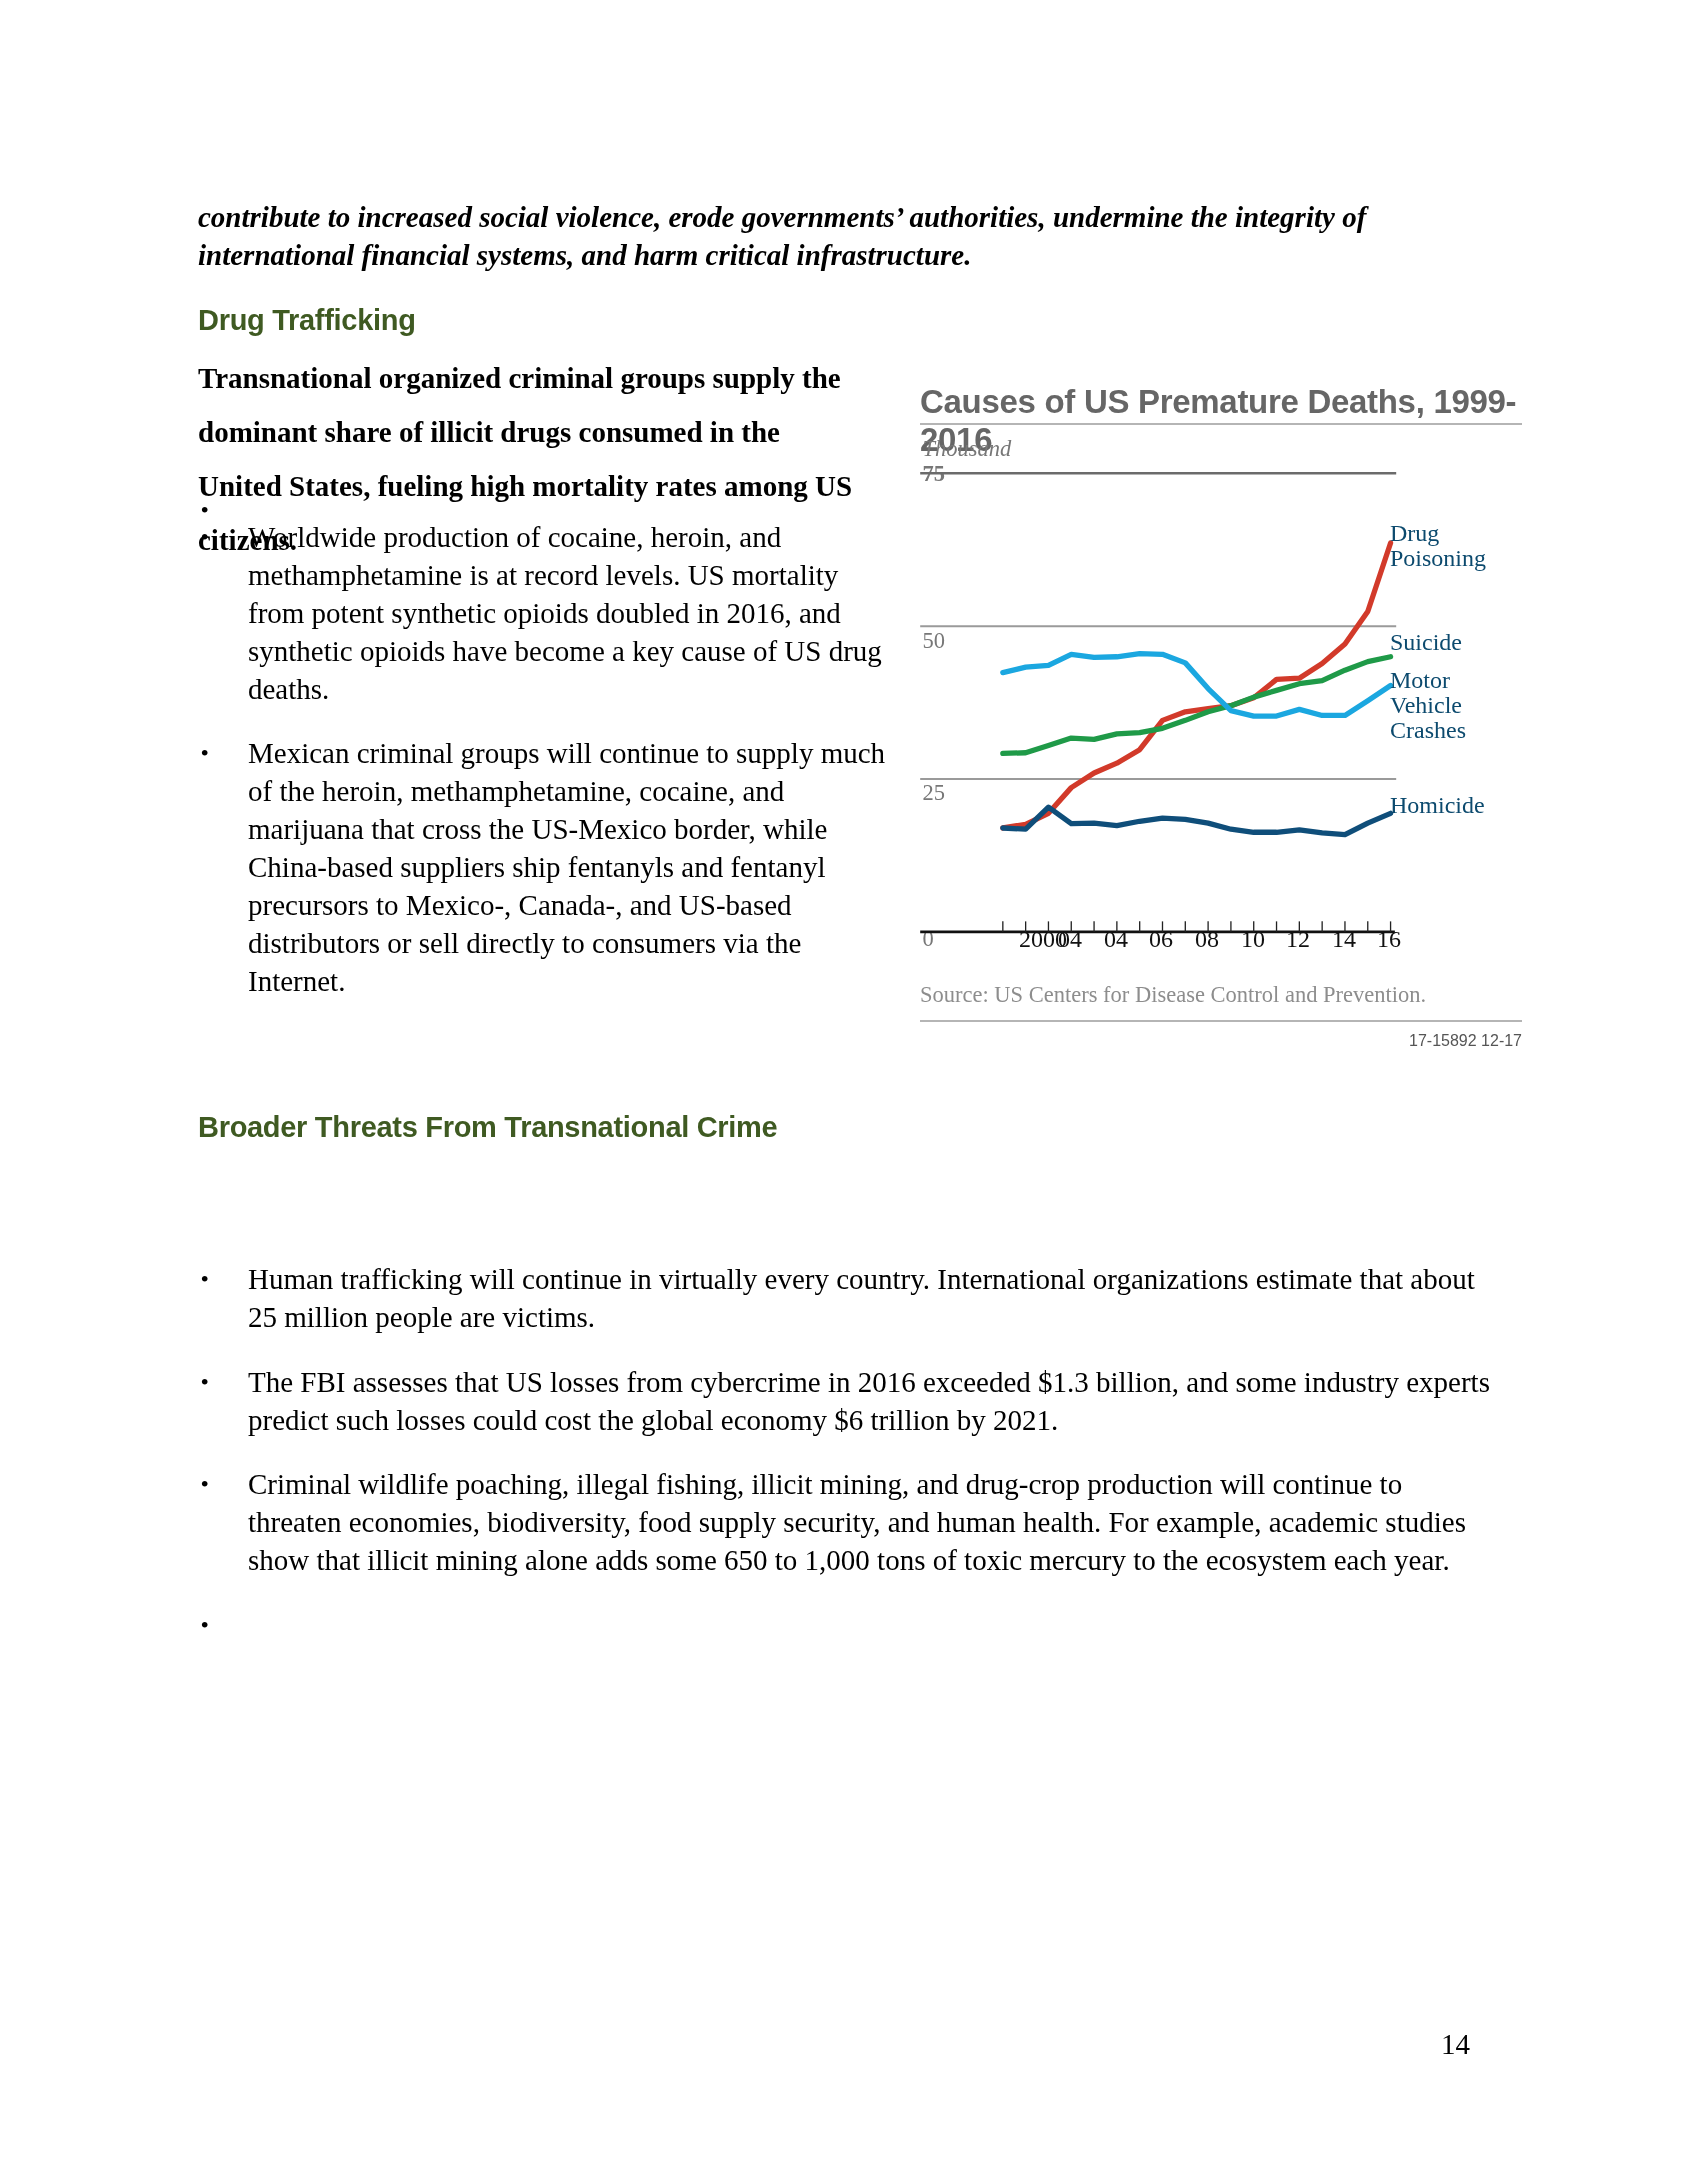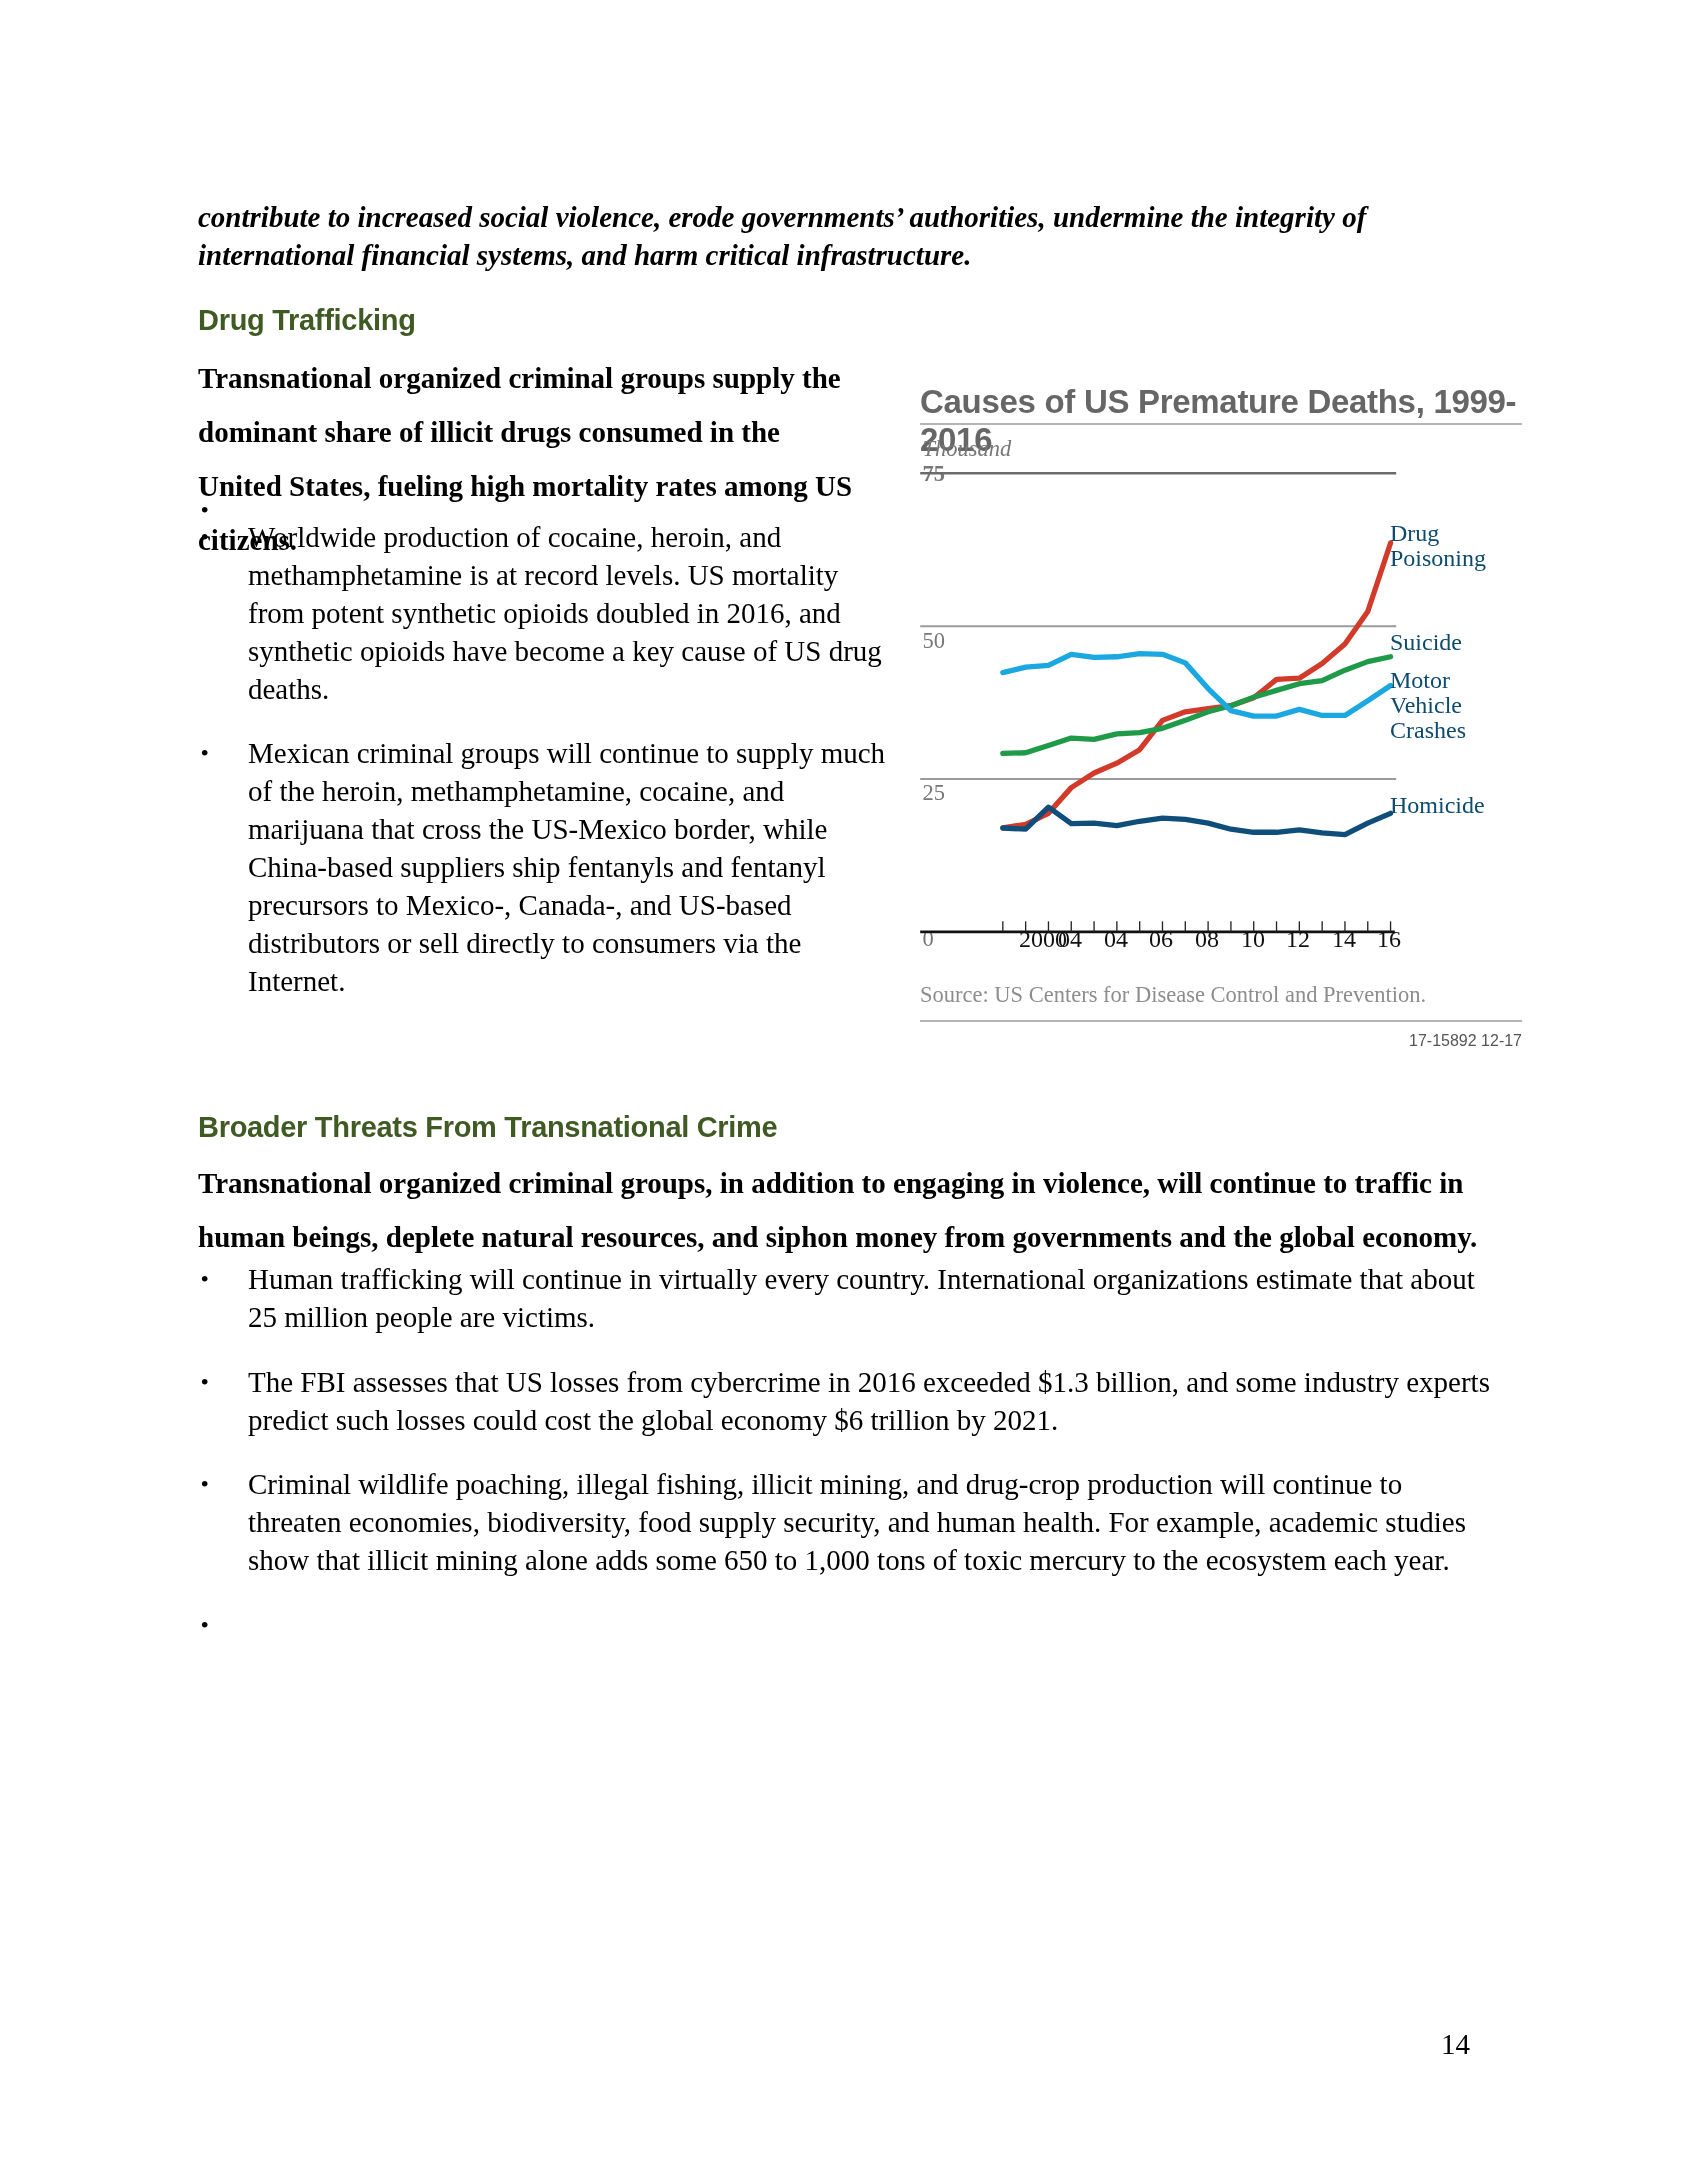--- a/index.html
+++ b/index.html
@@ -118,21 +118,20 @@
         <div class="xlab" style="left: 457px;">16</div>
       </div>
 
     <div class="source">Source: US Centers for Disease Control and Prevention.</div>
     <div class="chart-rule" style="top:650px;"></div>
     <div class="code">17-15892 12-17</div>
   </div>
 
   <div class="section-head" style="top:1111px;">Broader Threats From Transnational Crime</div>
 
-  <div class="lead" style="top:1156px; width:1297px;">Transnational organized criminal groups, in addition to engaging in violence, will continue to traffic in human beings, deplete natural resources, and siphon money from governments and the global economy.</div>
 
   <ul class="bullets" style="top:1260px; width:1297px;">
     <li><span class="dot">•</span><span>Human trafficking will continue in virtually every country.  International organizations estimate that about 25 million people are victims.</span></li>
     <li><span class="dot">•</span><span>The FBI assesses that US losses from cybercrime in 2016 exceeded $1.3 billion, and some industry experts predict such losses could cost the global economy $6 trillion by 2021.</span></li>
     <li><span class="dot">•</span><span>Criminal wildlife poaching, illegal fishing, illicit mining, and drug-crop production will continue to threaten economies, biodiversity, food supply security, and human health.  For example, academic studies show that illicit mining alone adds some 650 to 1,000 tons of toxic mercury to the ecosystem each year.</span></li>
     <li><span class="dot">•</span></li>
   </ul>
 
   <div class="pagenum">14</div>
 </div>

